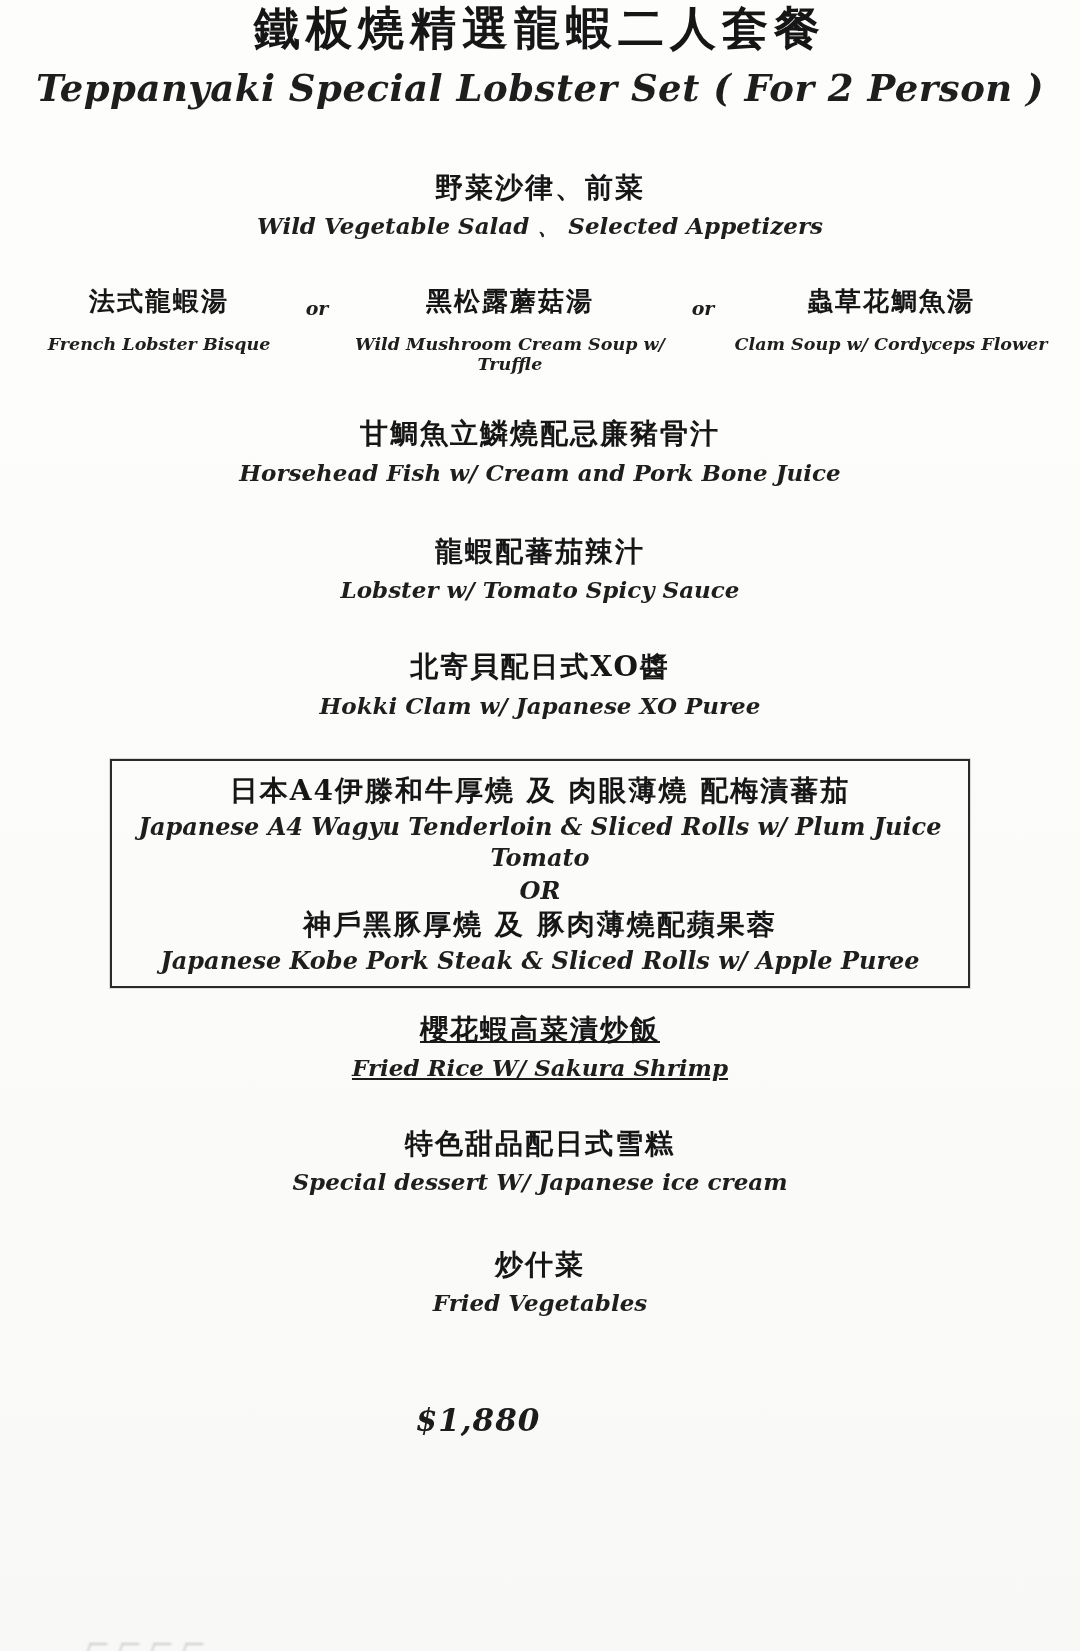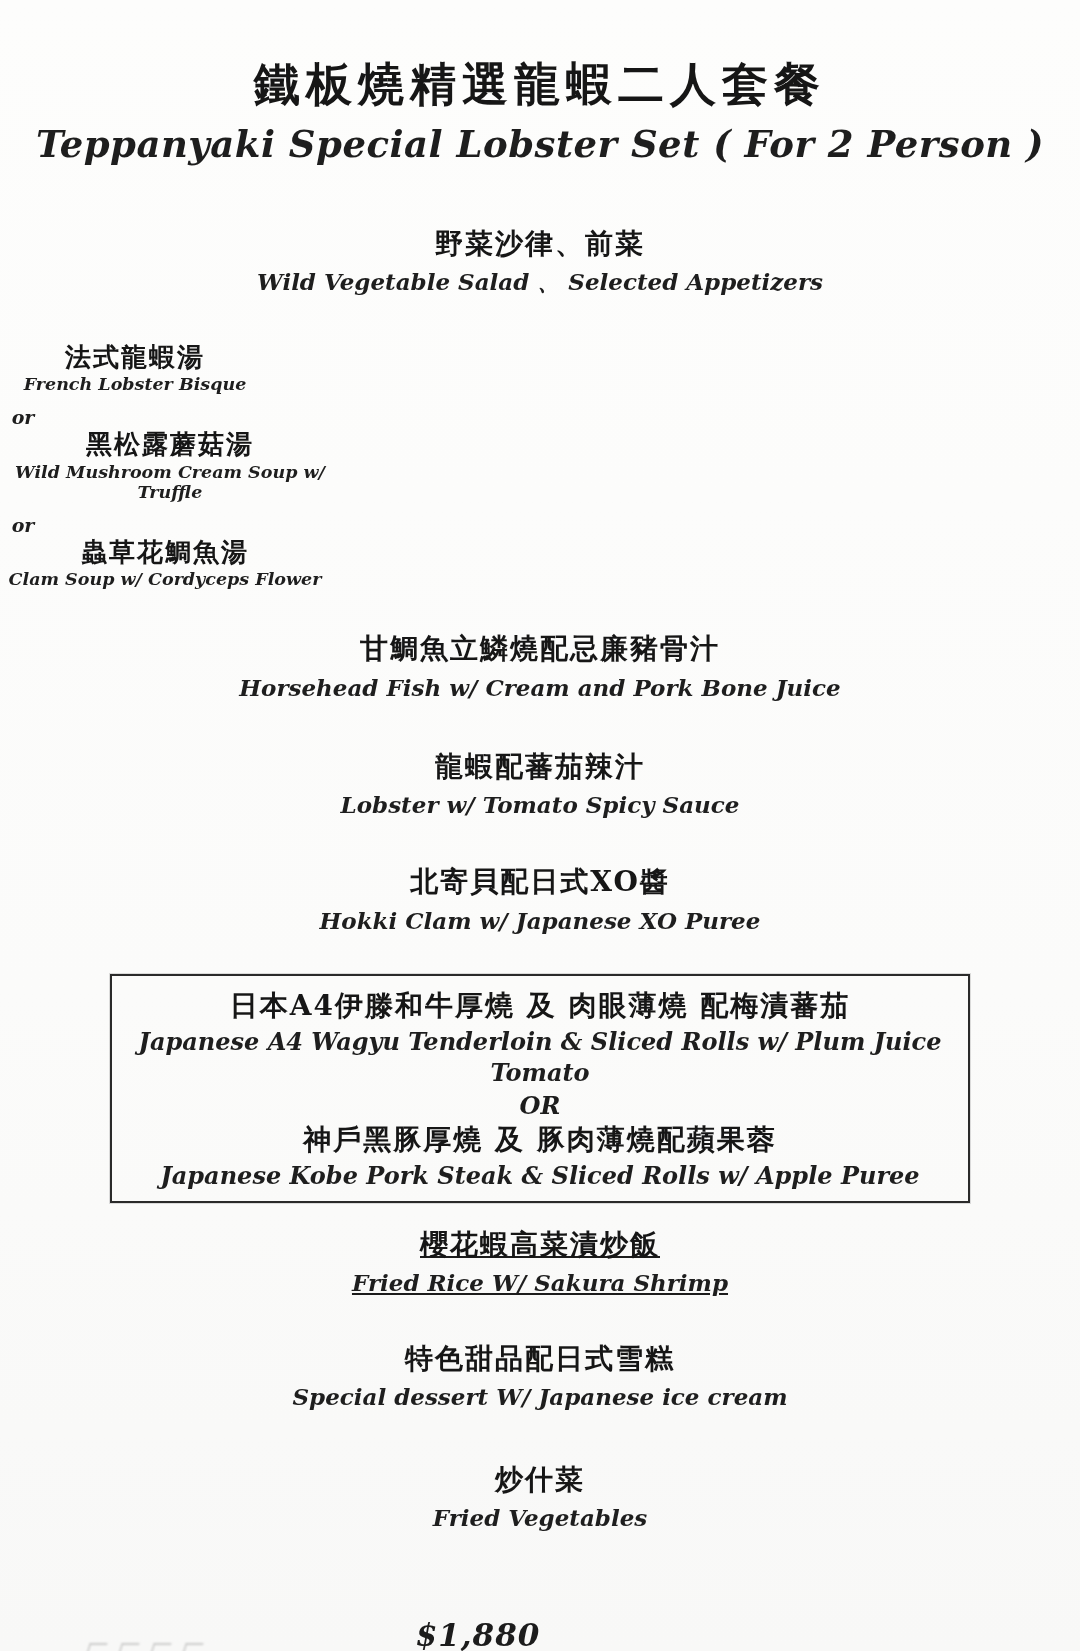--- a/index.html
+++ b/index.html
@@ -10,21 +10,20 @@
   .page {
     position: relative;
     width: 1080px;
     height: 1651px;
     margin: 0 auto;
     background: linear-gradient(180deg, #fdfdfc 0%, #fbfbfa 60%, #f8f8f7 100%);
     color: #1c1c1c;
     font-family: "DejaVu Serif", "Liberation Serif", serif;
     overflow: hidden;
     box-sizing: border-box;
-    padding-top: 56px;
     text-align: center;
   }
   .zh {
     font-weight: 700;
     letter-spacing: 2px;
     color: #161616;
   }
   .en {
     font-style: italic;
     font-weight: 600;
@@ -47,28 +46,28 @@
   .course-appetizer { margin-top: 60px; }
   .course-fish   { margin-top: 42px; }
   .course-hokki  { margin-top: 44px; }
   .course-rice   { margin-top: 24px; text-decoration: underline; }
   .course-veg    { margin-top: 50px; }
   .course-dessert{ margin-top: 42px; }
 
   .soup-row {
     margin-top: 44px;
     display: flex;
-    flex-direction: column;
+    flex-direction: row;
     justify-content: center;
     align-items: flex-start;
     gap: 0;
   }
   .soup-option { display: flex; flex-direction: column; }
   .soup-option .zh { font-size: 26px; line-height: 1.25; }
-  .soup-option .en { font-size: 17.5px; margin-top: 1px; }
+  .soup-option .en { font-size: 17.5px; margin-top: 17px; }
   .soup-opt-1 { width: 270px; }
   .soup-opt-2 { width: 340px; }
   .soup-opt-3 { width: 330px; }
   .soup-or {
     font-size: 19px;
     font-weight: 700;
     font-style: italic;
     padding-top: 12px;
     width: 46px;
     flex: 0 0 auto;

